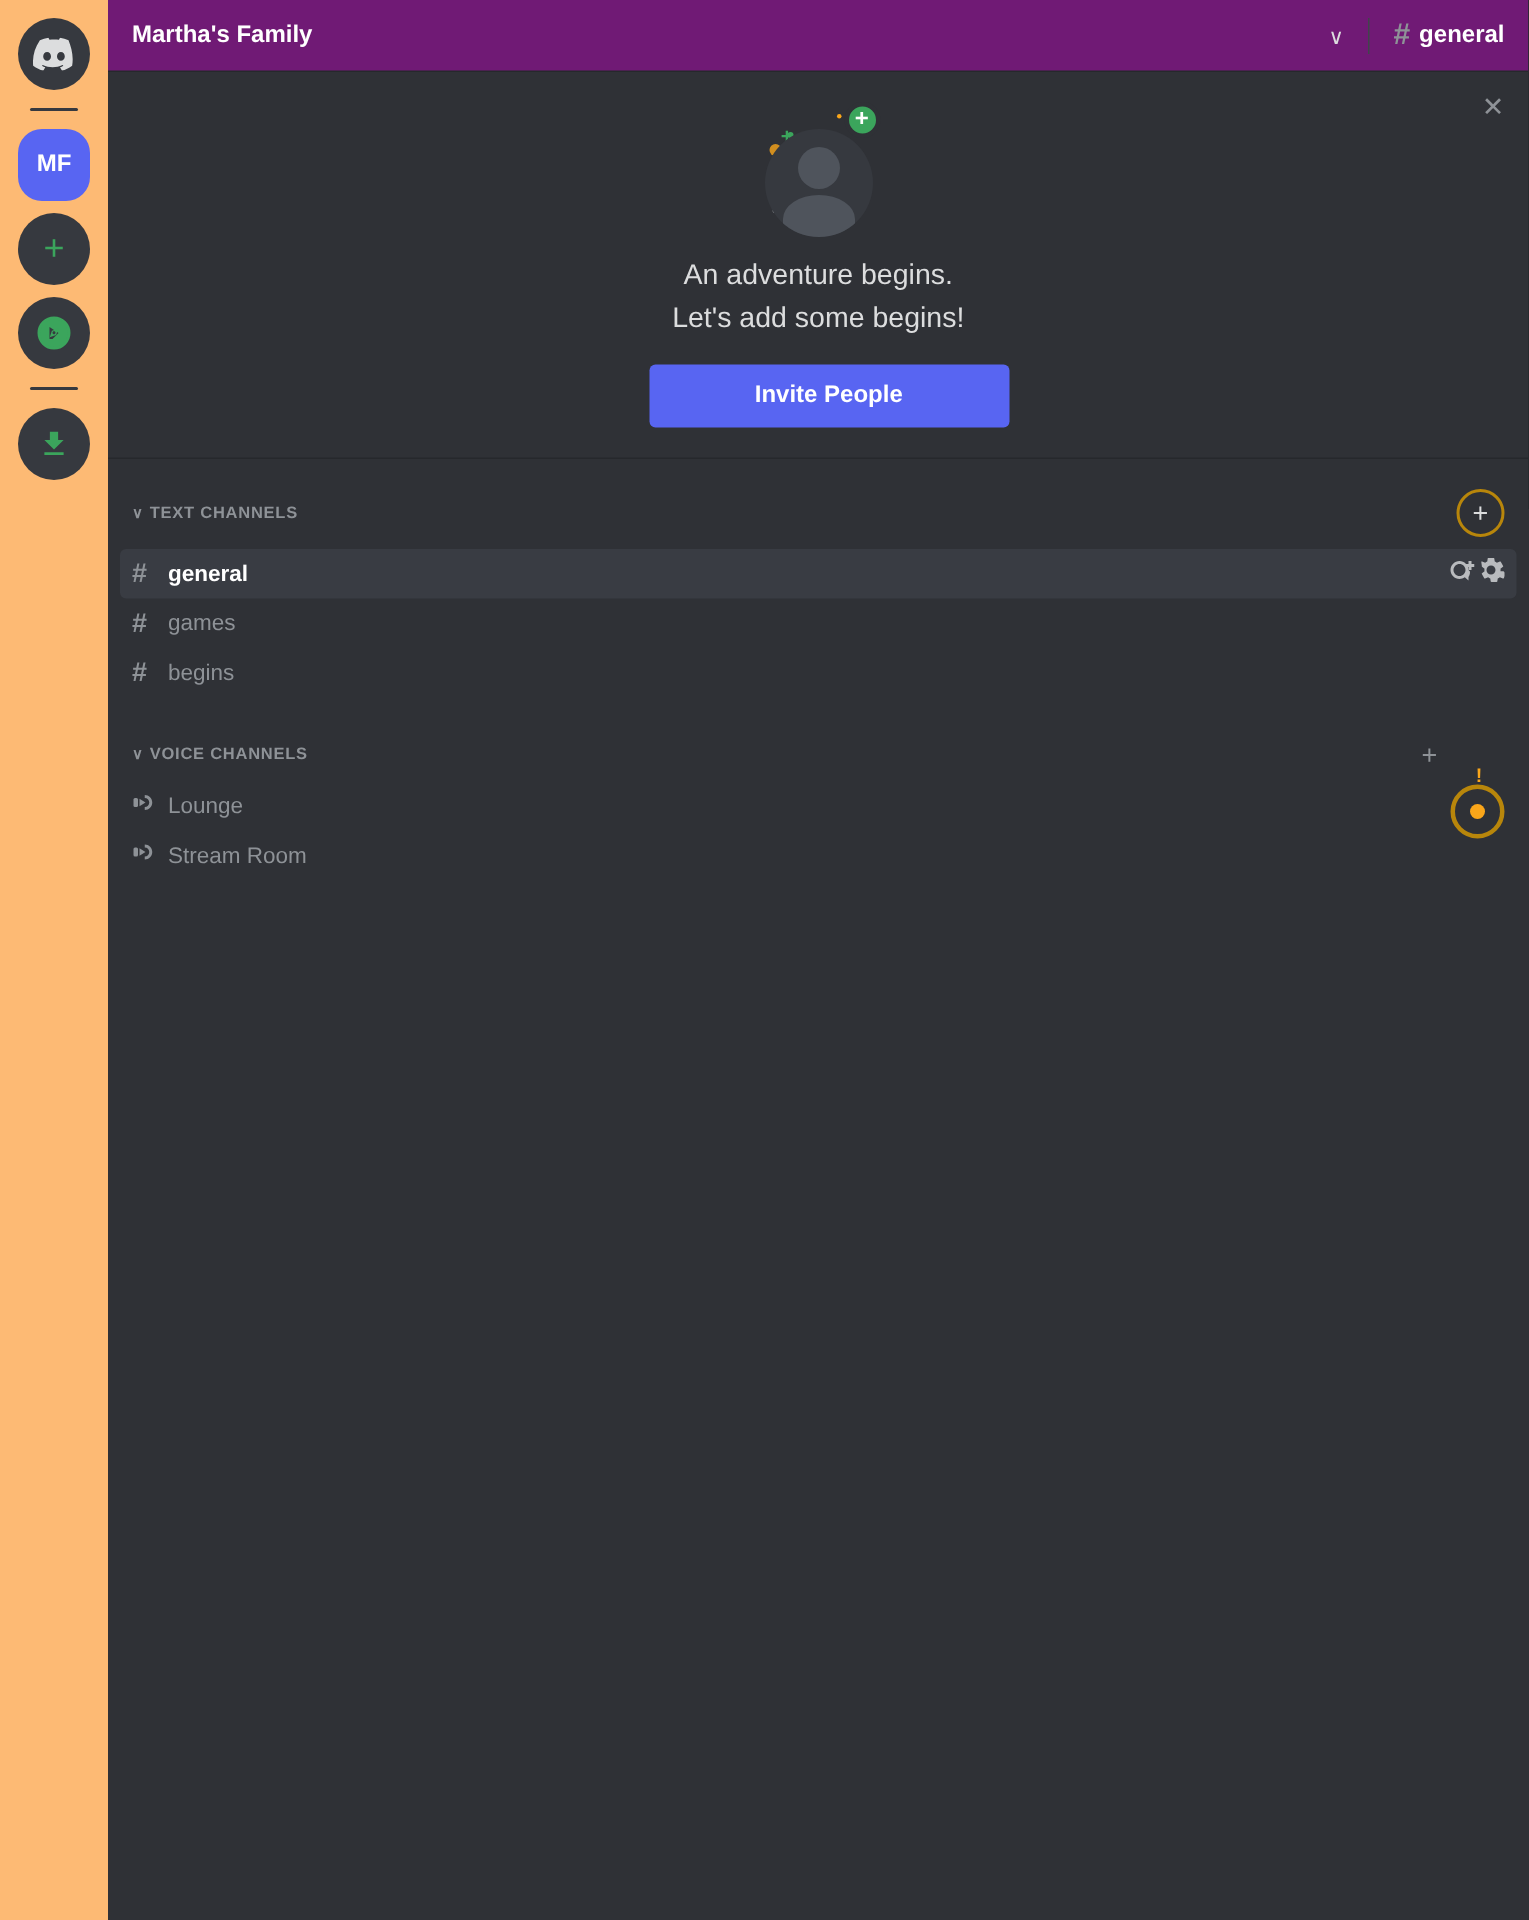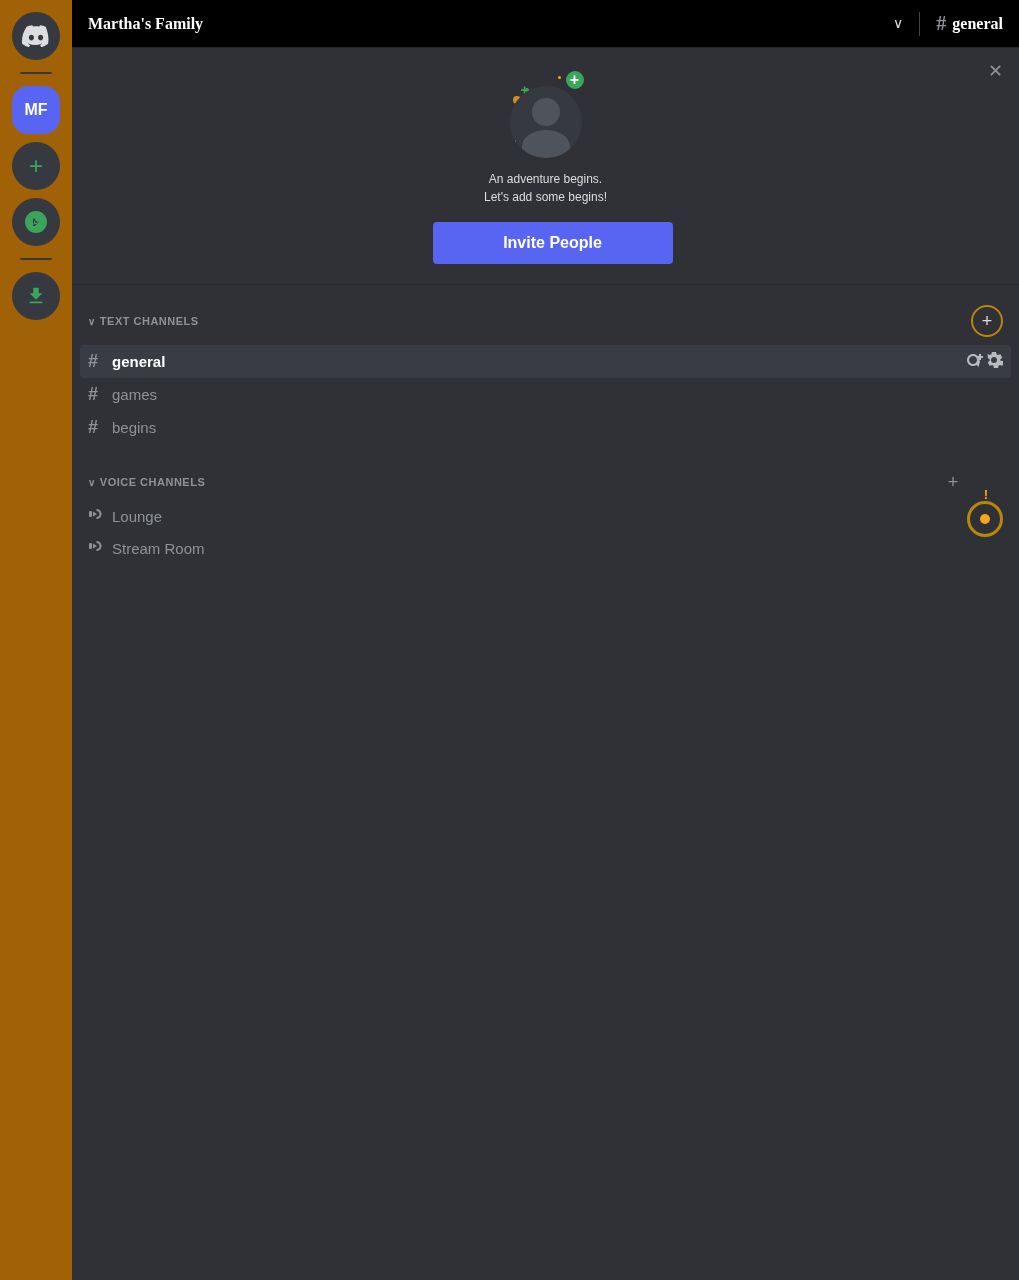--- a/index.html
+++ b/index.html
@@ -10,21 +10,21 @@
       background: #1e2124;
       font-family: 'Whitney', 'Helvetica Neue', Helvetica, Arial, sans-serif;
       overflow: hidden;
       display: flex;
     }
 
     
     .server-rail {
       width: 72px;
       min-width: 72px;
-      background: #a16207;
+      background: #fdba74;
       display: flex;
       flex-direction: column;
       align-items: center;
       padding: 12px 0;
       gap: 8px;
       height: 100%;
     }
 
     .server-icon {
       width: 48px;
@@ -95,28 +95,27 @@
       display: flex;
       flex-direction: column;
       background: #2f3136;
       height: 100%;
       overflow: hidden;
     }
 
     
     .header {
       height: 48px;
-      background: #000000;
+      background: #701a75;
       border-bottom: 1px solid #26282c;
       display: flex;
       align-items: center;
       padding: 12px 16px;
       gap: 8px;
       flex-shrink: 0;
-      font-family: Liberation Serif, serif;
     }
 
     .server-name {
       font-size: 16px;
       font-weight: 700;
       color: #ffffff;
       flex: 1;
     }
 
     .chevron-down {
@@ -260,21 +259,21 @@
       position: absolute;
       color: #faa61a;
       font-size: 10px;
       font-weight: 700;
       top: 2px;
       right: 8px;
     }
 
     .invite-text {
       color: #dcddde;
-      font-size: 12px;
+      font-size: 19px;
       text-align: center;
       margin-bottom: 16px;
       line-height: 1.5;
     }
 
     .invite-btn {
       background: #5865f2;
       color: white;
       border: none;
       border-radius: 4px;

